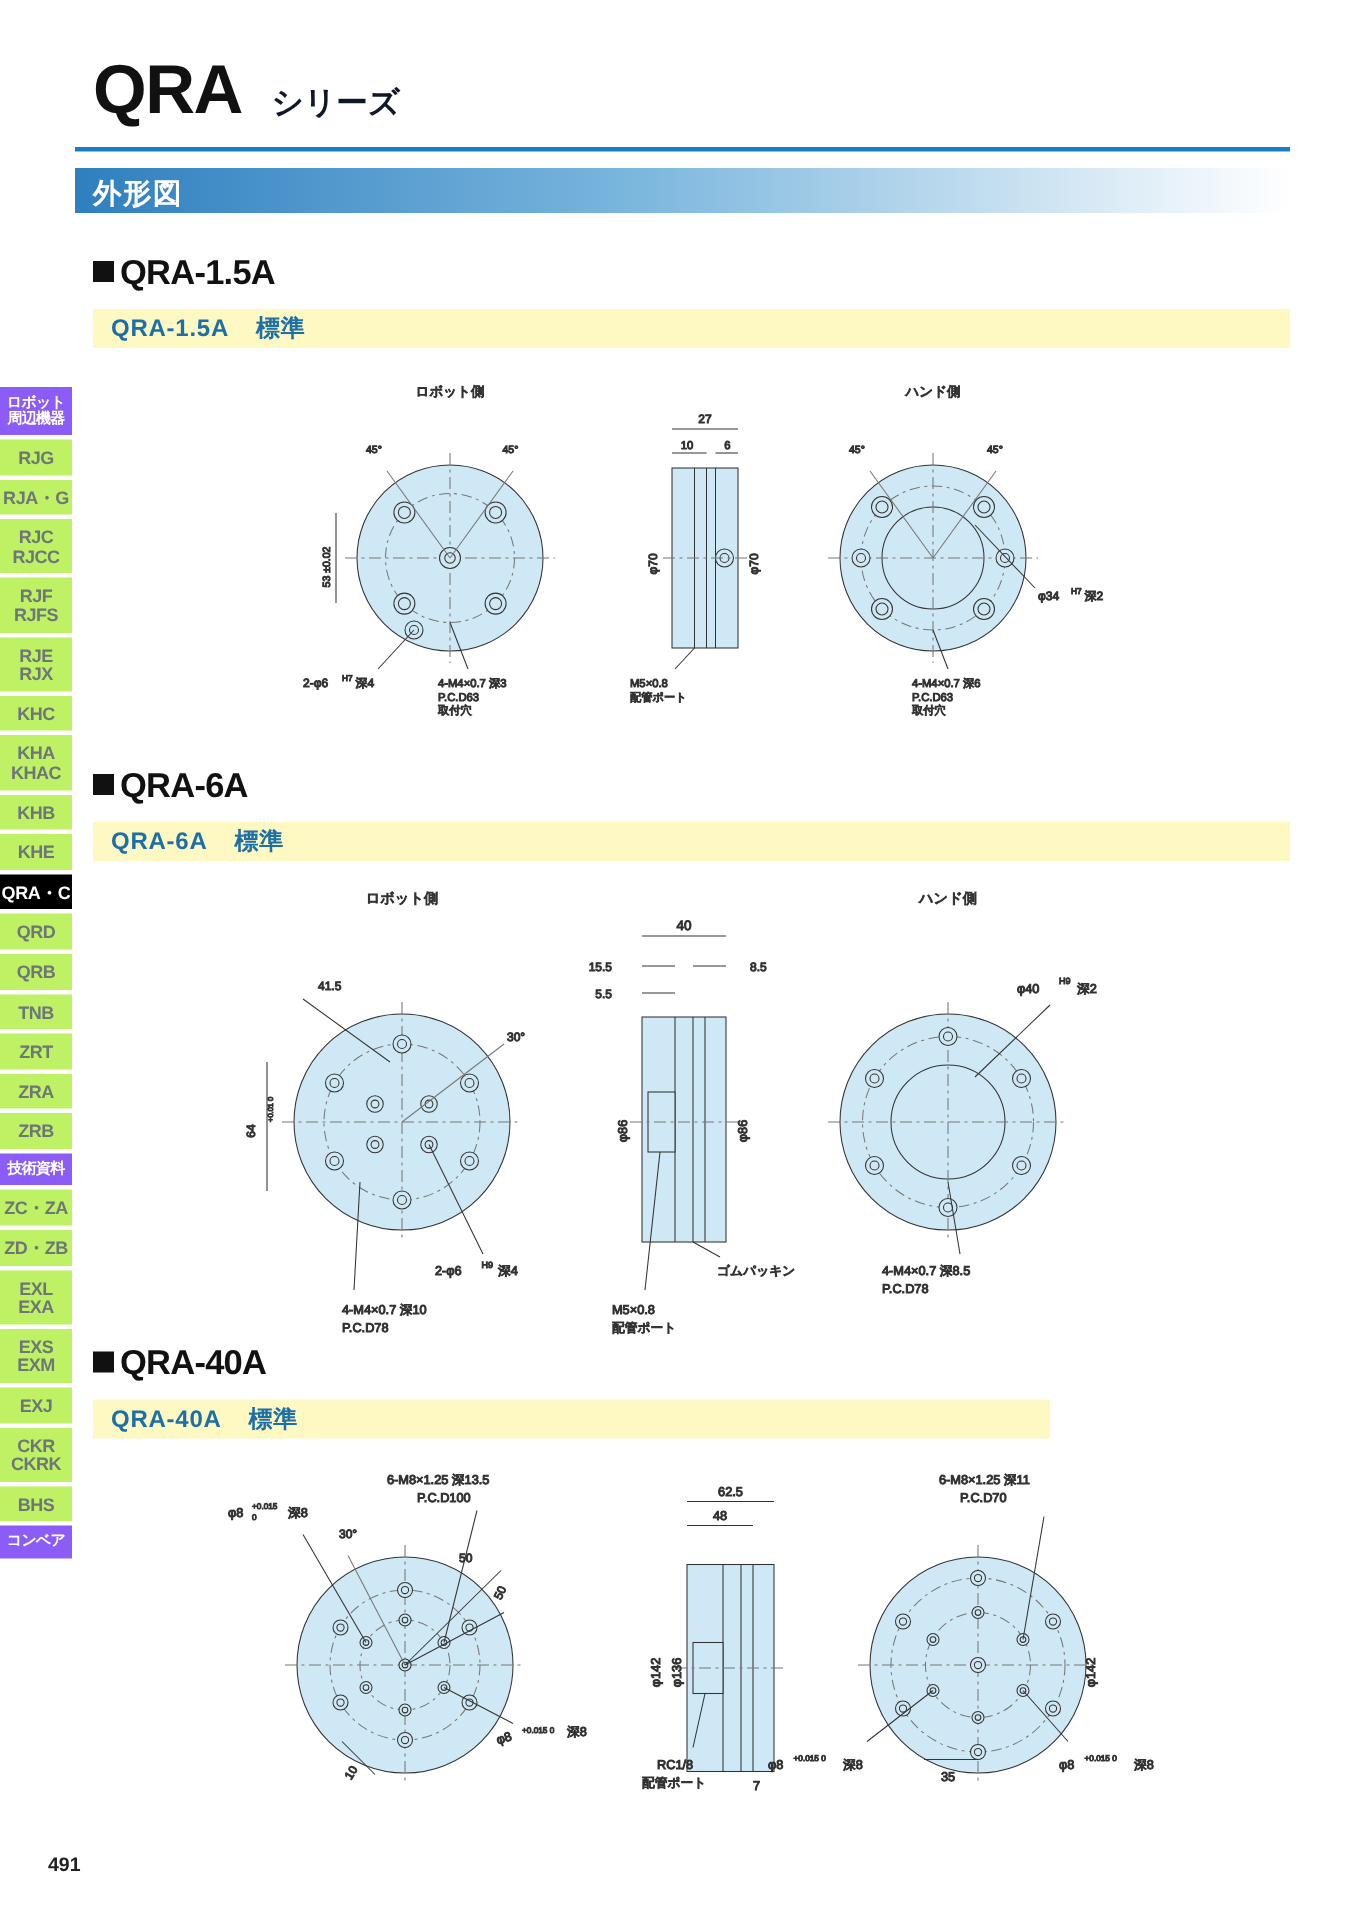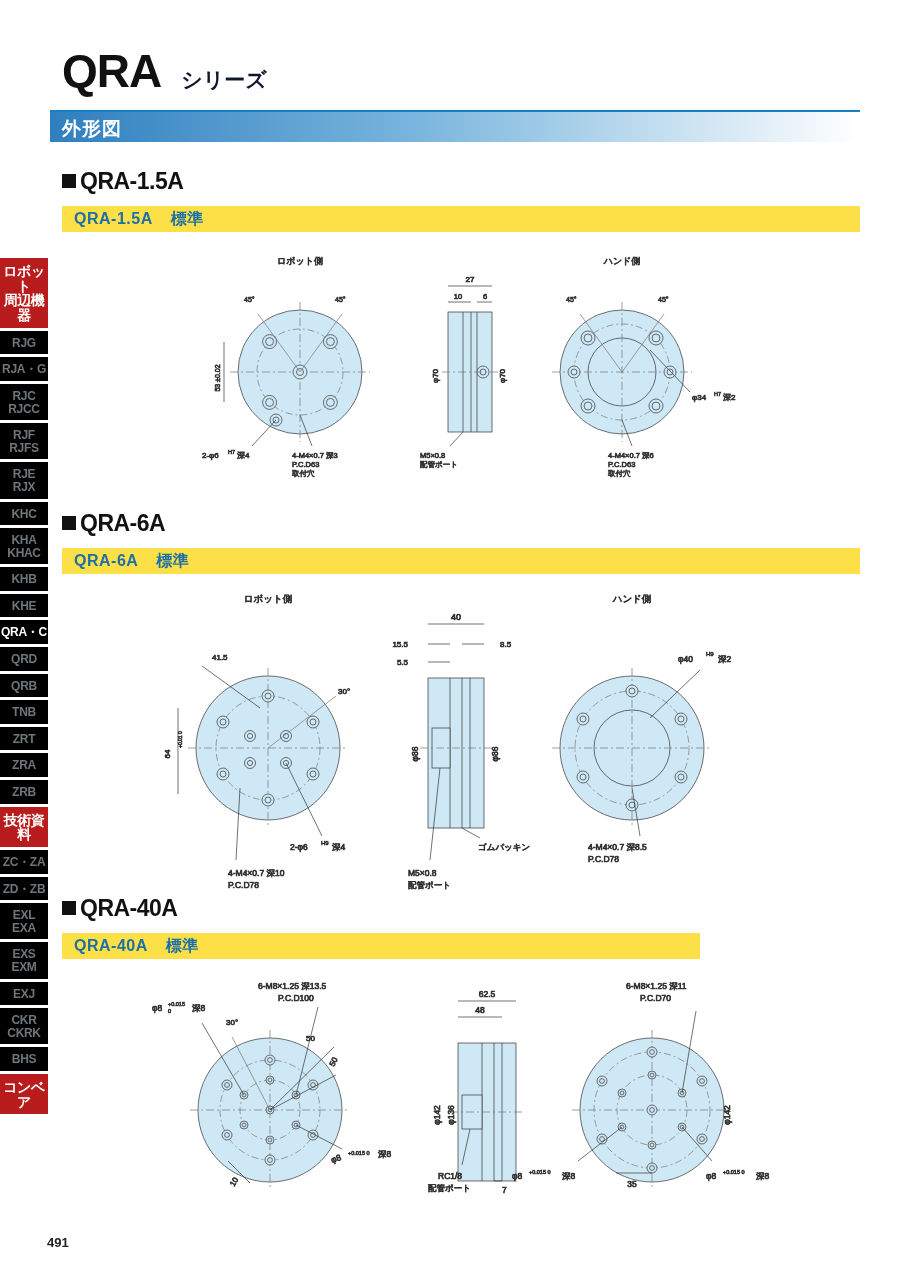--- a/index.html
+++ b/index.html
@@ -9,21 +9,21 @@
     height: 1273px;
     background: #ffffff;
     font-family: "Liberation Sans", sans-serif;
     position: relative;
     overflow: hidden;
   }
 
   
   .page-header {
     position: absolute;
-    left: 0; top: 16px;
+    left: 0; top: 4px;
     width: 806px; height: 100px;
   }
   .header-title {
     position: absolute;
     left: 62px; top: 28px;
     display: flex;
     align-items: baseline;
     gap: 0;
   }
   .ht-main {
@@ -71,33 +71,33 @@
 
   
   .side-rail {
     position: absolute;
     left: 0; top: 258px;
     width: 50px;
   }
   .rail-item {
     width: 48px;
     margin-bottom: 3px;
-    background: #000000;
+    background: #bef264;
     color: #6e7679;
     text-align: center;
     font-size: 12px;
     font-weight: bold;
     padding: 6px 0 5px 0;
     line-height: 1.05;
     letter-spacing: -0.3px;
   }
   .rail-item.dark {
-    background: #b91c1c;
+    background: #8b5cf6;
     color: #ffffff;
-    font-size: 14px;
+    font-size: 10px;
     letter-spacing: -0.5px;
   }
   .rail-item.active {
     background: #000000;
     color: #ffffff;
   }
   .rail-item .l2 { display: block; }
 
   
   .model-title {
@@ -110,38 +110,38 @@
   .model-title .sq {
     display: inline-block;
     width: 14px; height: 14px;
     background: #111;
     margin-right: 4px;
     vertical-align: 1px;
   }
   .sub-banner {
     position: absolute;
     height: 26px;
-    background: #fde047;
+    background: #fef9c3;
   }
   .sub-banner .txt {
     position: absolute;
     left: 12px; top: 3px;
     color: #1d6fa8;
     font-size: 16px;
     font-weight: bold;
     letter-spacing: 0.5px;
   }
   .sub-banner .txt .std { margin-left: 18px; }
 
   .fig { position: absolute; }
   .fig svg { display: block; }
 
   .page-number {
     position: absolute;
-    left: 47px; top: 1235px;
+    left: 32px; top: 1235px;
     font-size: 13px;
     color: #222;
     font-weight: bold;
     text-align: right;
   }
   text { font-family: "Liberation Sans", sans-serif; }
 </style>
 </head>
 <body>
 

